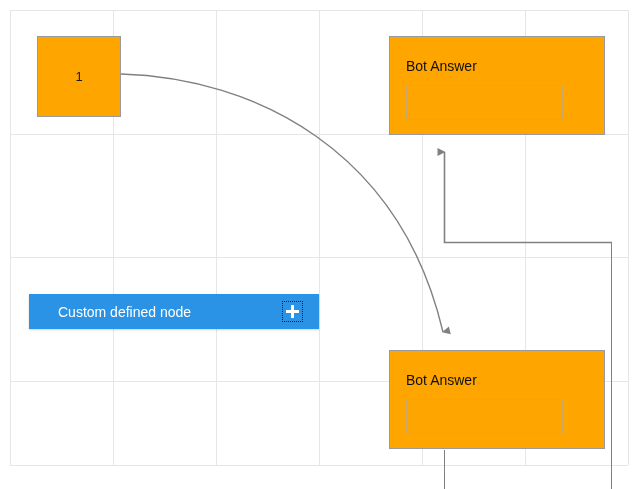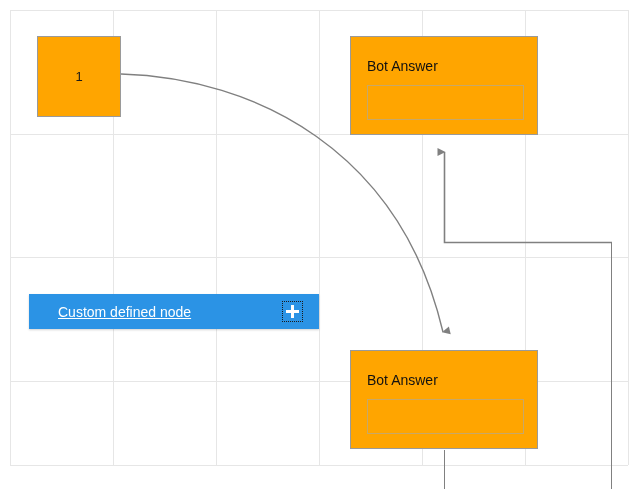--- a/index.html
+++ b/index.html
@@ -48,23 +48,24 @@
     display: flex;
     align-items: center;
     justify-content: center;
   }
   .node-num-label {
     font-size: 13px;
     color: #1a1a1a;
     line-height: 1;
   }
   .node-bot {
-    width: 188px;
+    width: 216px;
     height: 99px;
     padding: 0;
+    margin-left: 39px;
   }
   #bot-answer-top   { left: 350px; top: 36px; }
   #bot-answer-bottom{ left: 350px; top: 350px; }
   .node-title {
     position: absolute;
     left: 16px;
     top: 22px;
     font-size: 14px;
     color: #111111;
     line-height: 1;
@@ -93,21 +94,20 @@
     box-sizing: border-box;
     padding: 0 16px 0 29px;
     box-shadow: 0 1px 2px rgba(0,0,0,0.18);
   }
   #custom-node-bar-label {
     flex: 1 1 auto;
     color: #ffffff;
     font-size: 14px;
     line-height: 1;
     white-space: nowrap;
-    text-decoration: underline;
   }
   #add-node-icon {
     flex: 0 0 auto;
     width: 21px;
     height: 21px;
     border: 1px dotted #1b1b1b;
     box-sizing: border-box;
     position: relative;
   }
   #add-node-icon::before,

